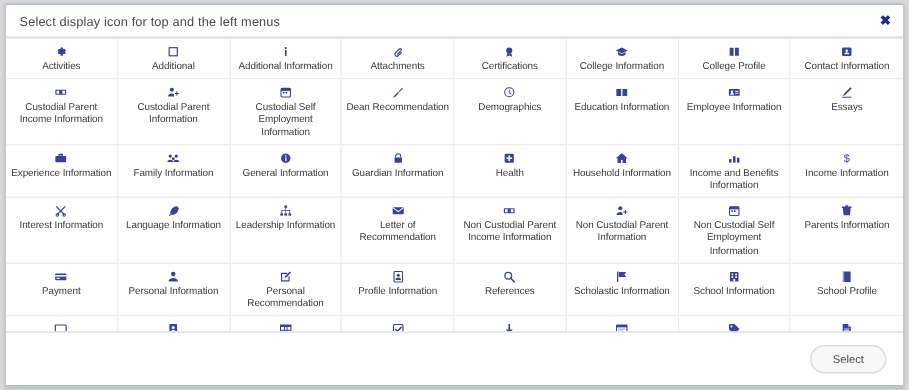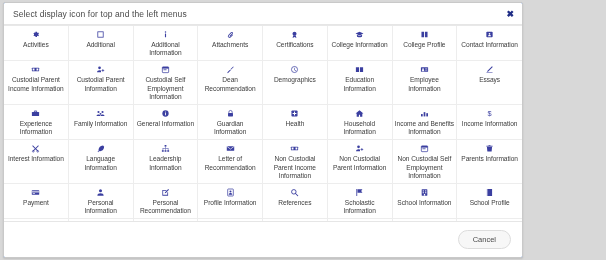--- a/index.html
+++ b/index.html
@@ -4,21 +4,21 @@
 <style>
   * { box-sizing: border-box; margin: 0; padding: 0; }
   html, body {
     width: 606px; height: 260px;
     background: #d8d8d8;
     font-family: "Liberation Sans", sans-serif;
   }
   #dialog {
     position: absolute;
     left: 3px; top: 2px;
-    width: 520px; height: 256px;
+    width: 600px; height: 256px;
     background: #3b82f6;
     border: 1px solid #c9c9c9;
     border-radius: 2px;
     display: flex;
     flex-direction: column;
     overflow: hidden;
     box-shadow: 0 1px 2px rgba(0,0,0,.12);
   }
   
   #dlg-header {
@@ -590,16 +590,16 @@
               <rect x="4.8" y="7.2" width="6.2" height="1" fill="#fff"></rect>
               <rect x="4.8" y="9.2" width="6.2" height="1" fill="#fff"></rect>
               <rect x="4.8" y="11.2" width="4" height="1" fill="#fff"></rect>
             </svg>
           </span>
         </div>
       </div>
   </div>
 
   <div id="dlg-footer">
-    <button id="cancel-button">Cancel</button>
+    <button id="cancel-button">Select</button>
   </div>
 
 </div>
 
 </body></html>

